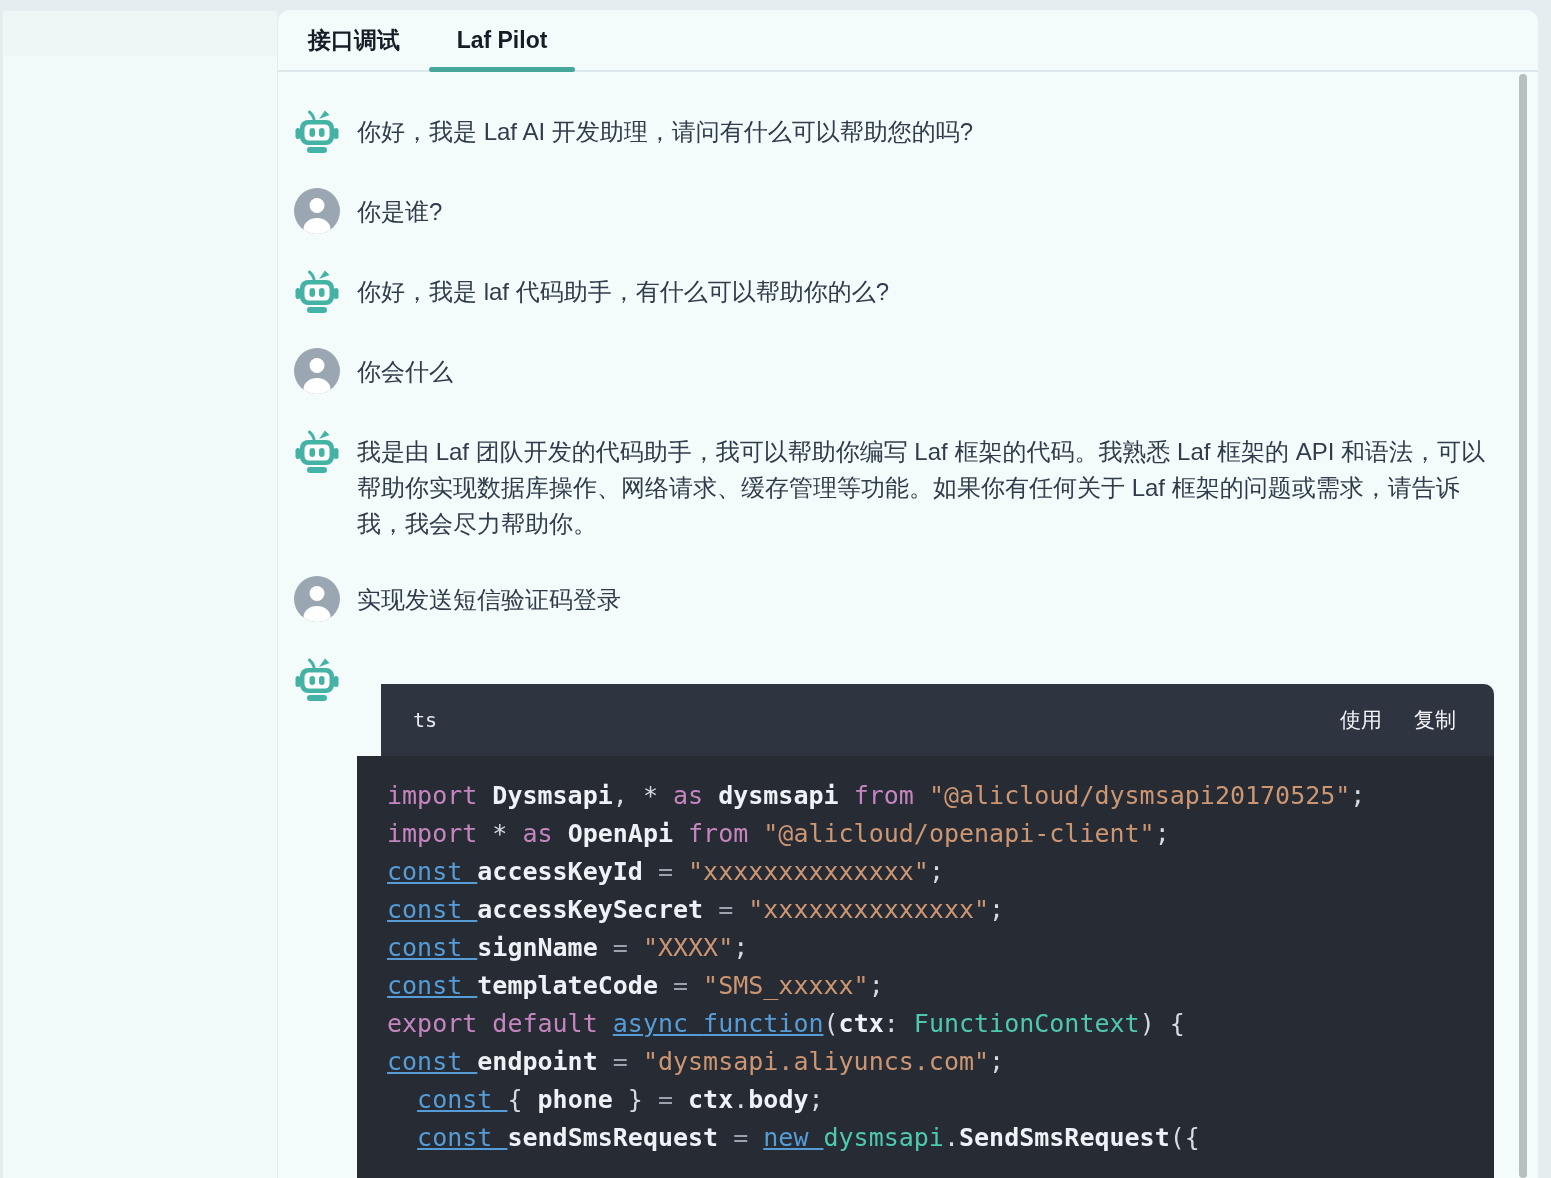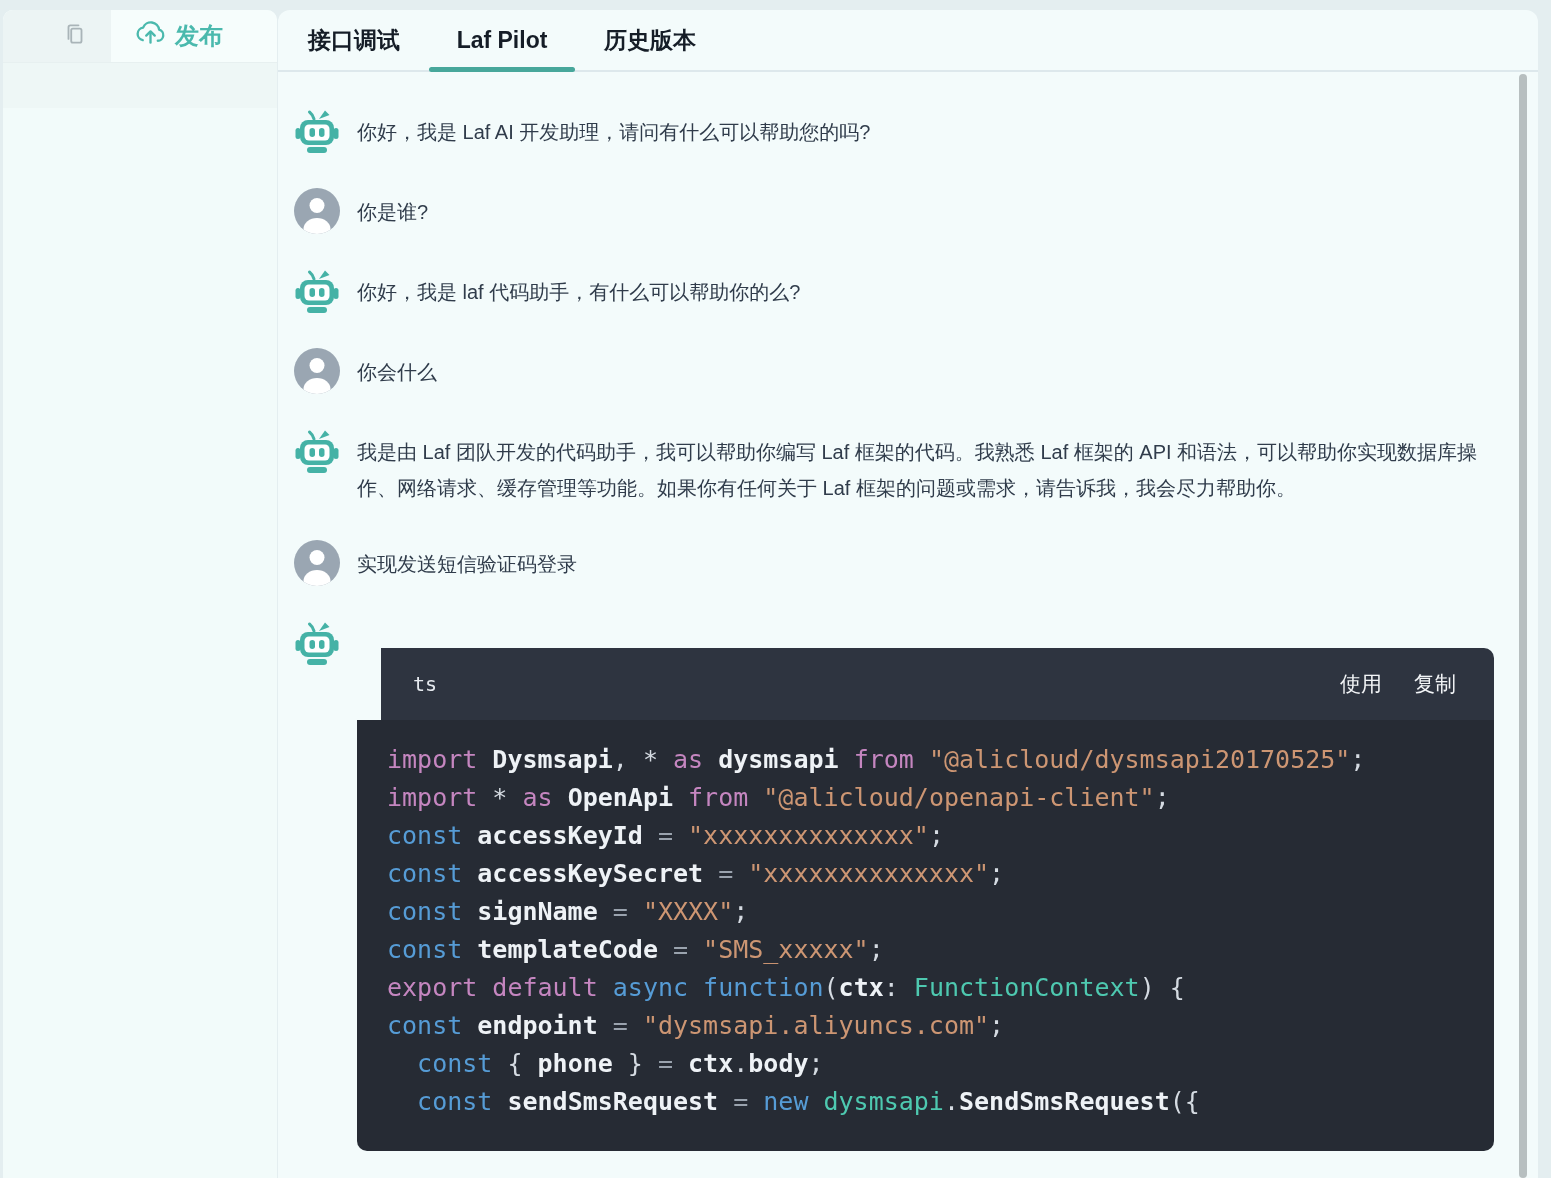--- a/index.html
+++ b/index.html
@@ -25,80 +25,59 @@
   .tabbar { height:62px; display:flex; padding-left:2px; border-bottom:2px solid #dde8ec; }
   .tab { width:148px; display:flex; align-items:center; justify-content:center;
          font-size:23px; font-weight:bold; color:#151d27; position:relative; cursor:pointer; }
   .tab.active::after { content:""; position:absolute; left:1px; right:1px; bottom:-2px;
                        height:5px; background:#47a79b; border-radius:3px; }
 
   .chat { position:absolute; left:0; right:0; top:62px; bottom:0; padding:36px 0 0 16px; }
   .msg { display:flex; margin-bottom:34px; }
   .avatar { width:46px; height:46px; flex:none; margin-right:17px; }
   .avatar svg { display:block; width:46px; height:46px; }
-  .msg .text { font-size:20px; line-height:36px; color:#303c4b; padding-top:6px; max-width:1142px; }
+  .msg .text { font-size:24px; line-height:36px; color:#303c4b; padding-top:6px; max-width:1142px; }
 
   
   .code-msg { display:flex; margin-bottom:0; }
   .codeblock { width:1137px; margin-top:28px; border-radius:10px; overflow:hidden; }
   .code-header { height:72px; background:#2e3440; display:flex; align-items:center;
                  padding:0 38px 0 32px;margin-left:24px; }
   .code-lang { color:#e5e9ee; font-size:20px; font-family:"DejaVu Sans Mono",monospace; }
   .code-actions { margin-left:auto; display:flex; gap:32px; }
   .code-action { color:#f3f5f7; font-size:21px; cursor:pointer; }
   .code-body { background:#262b34; padding:21px 30px 30px 30px;
                font-family:"DejaVu Sans Mono",monospace; font-size:25px; line-height:38px; }
   .code-line { white-space:pre; }
   .tk-kw  { color:#c586c0; }
-  .tk-kb  { color:#569cd6; }
+  .tk-kb  { color:#569cd6;text-decoration:underline; }
   .tk-str { color:#cd9673; }
   .tk-ty  { color:#4ec9b0; }
   .tk-var { color:#9cdcfe; }
   .tk-id  { color:#eef2f6; font-weight:600; }
   .tk-op  { color:#d5dbe2; }
   .tk-eq  { color:#9aa3ae; }
 
   
   .scroll-thumb { position:absolute; left:1519px; top:74px; width:8px; height:1104px;
                   background:#b7bfc0; border-radius:4px; cursor:pointer; }
 </style>
 </head>
 <body>
 
 <div class="page">
 
   <div class="left-card">
-    <div class="left-header">
-      <div class="copy-seg">
-        <span>
-          <svg width="26" height="26" viewBox="0 0 24 24" fill="none" stroke="#a9b4b8" stroke-width="1.7" stroke-linecap="round" stroke-linejoin="round">
-            <rect x="8.5" y="7" width="9.5" height="13" rx="1.5"></rect>
-            <path d="M6 16.5 V5.8 A1.8 1.8 0 0 1 7.8 4 H15.2"></path>
-          </svg>
-        </span>
-      </div>
-      <div class="publish-btn">
-        <span>
-          <svg width="31" height="31" viewBox="0 0 32 32" fill="none" stroke="#4ab9ad" stroke-width="2.4" stroke-linecap="round" stroke-linejoin="round">
-            <path d="M23.5 23.5 a5.8 5.8 0 0 0 1.4 -11.4 A8.6 8.6 0 0 0 8.4 9.9 A6.6 6.6 0 0 0 8 22.9"></path>
-            <path d="M16 25.5 V14.5"></path>
-            <path d="M11.6 18.2 L16 13.8 L20.4 18.2"></path>
-          </svg>
-        </span>
-        <span>发布</span>
-      </div>
-    </div>
     <div class="left-band"></div>
   </div>
 
   <div class="right-card">
     <div class="tabbar">
       <div class="tab">接口调试</div>
       <div class="tab active">Laf Pilot</div>
-      <div class="tab">历史版本</div>
     </div>
 
     <div class="chat">
       <div id="text-messages">
           <div class="msg">
             <div class="avatar">
               <svg viewBox="0 0 46 46">
                 <g fill="#45b2a6">
                   <rect x="1.5" y="20" width="5" height="11" rx="2.5"></rect>
                   <rect x="39.5" y="20" width="5" height="11" rx="2.5"></rect>

